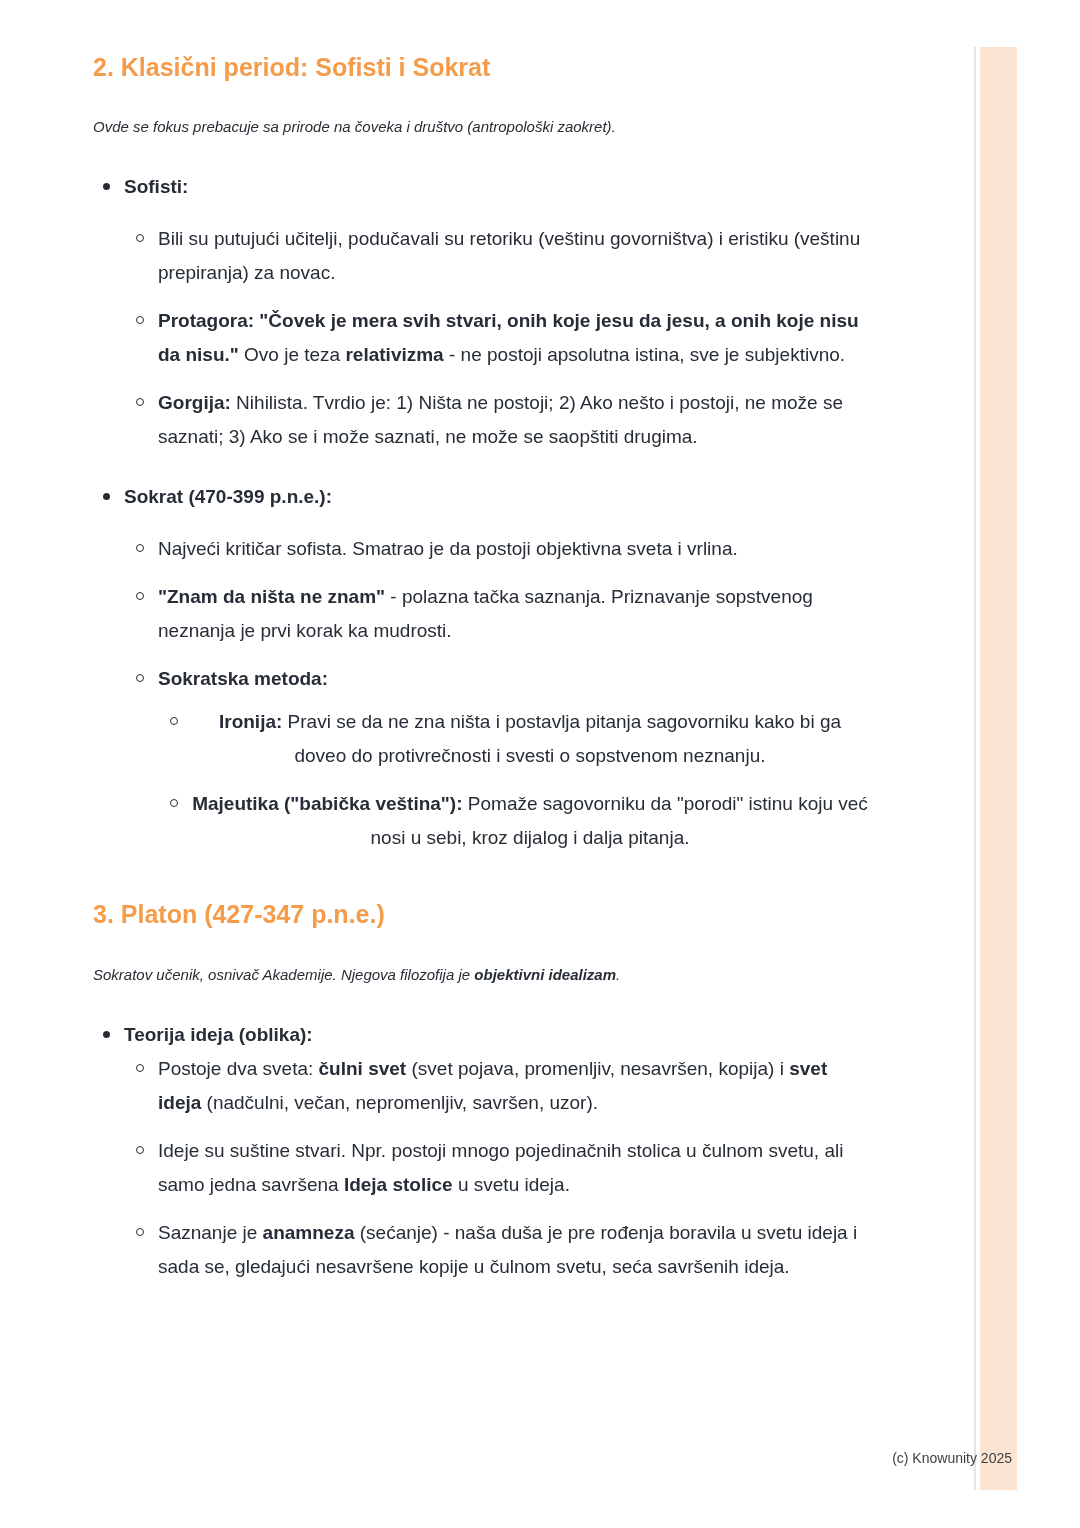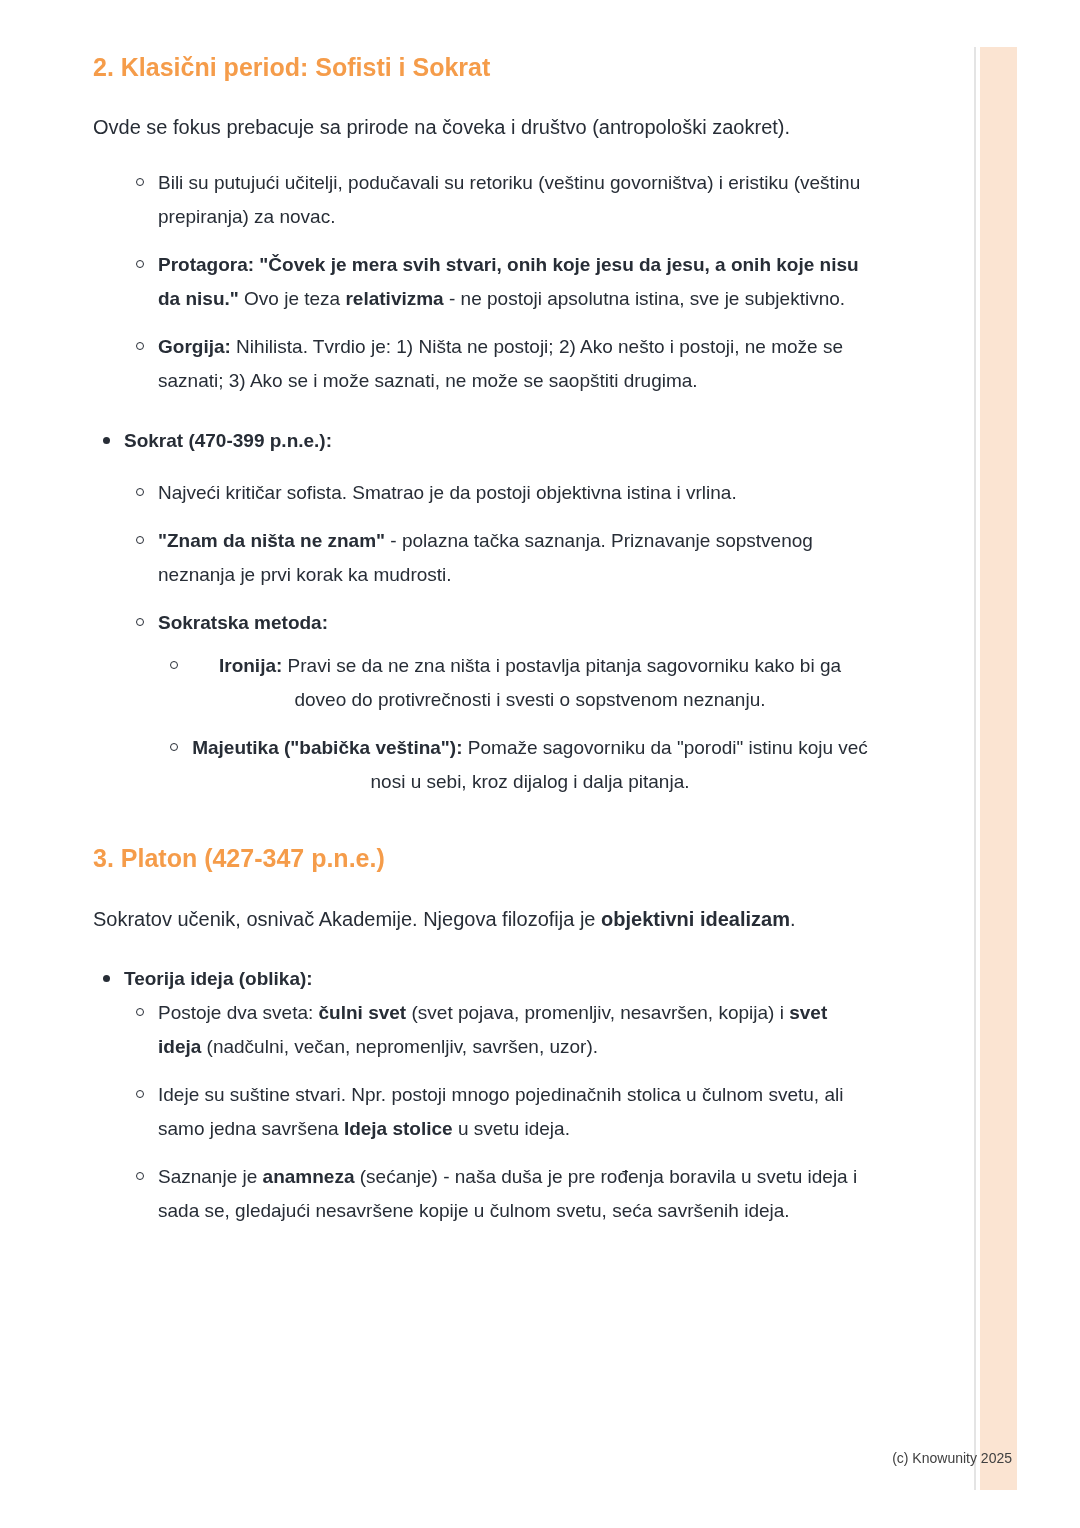--- a/index.html
+++ b/index.html
@@ -5,21 +5,21 @@
   html,body{margin:0;padding:0;}
   body{
     width:1080px;height:1528px;background:#ffffff;
     font-family:"Liberation Sans", sans-serif;
     color:#272d36;position:relative;overflow:hidden;
   }
   .page{position:relative;width:1080px;height:1528px;background:#fff;}
   .content{position:absolute;left:93px;top:52px;width:775px;}
   h2{font-size:25px;line-height:31px;font-weight:700;color:#f59c4a;margin:0 0 27px 0;}
   h2.second{margin:44px 0 28px 0;}
-  p.intro{font-size:20px;line-height:34px;margin:0 0 22px 0;}
+  p.intro{font-size:15px;line-height:34px;margin:0 0 22px 0;font-style:italic;}
   .li{display:flex;align-items:flex-start;font-size:19px;line-height:34px;margin:0 0 14px 0;}
   .li.group{margin:26px 0 18px 0;}
   .li.tight{margin-bottom:9px;}
   .li.last{margin-bottom:0;}
   .l1{padding-left:10px;}
   .l2{padding-left:43px;}
   .l3{padding-left:77px;text-align:center;}
   .mk{flex:0 0 auto;width:7px;height:7px;border-radius:50%;margin-right:14px;}
   .dot{background:#272d36;margin-top:13px;}
   .circ{border:1.5px solid #272d36;background:transparent;margin-top:12px;width:6px;height:6px;}
@@ -36,20 +36,24 @@
 
   <div class="side-line"></div>
   <div class="side-band"></div>
 
   <div class="content">
 
     <h2 class="first">2. Klasični period: Sofisti i Sokrat</h2>
 
     <p class="intro">Ovde se fokus prebacuje sa prirode na čoveka i društvo (antropološki zaokret).</p>
 
+    <div class="li l1 group">
+      <span class="mk dot"></span>
+      <div class="tx"><span class="b">Sofisti:</span></div>
+    </div>
 
     <div class="li l2">
       <span class="mk circ"></span>
       <div class="tx"><span>Bili su putujući učitelji, podučavali su retoriku (veštinu govorništva) i eristiku (veštinu prepiranja) za novac.</span></div>
     </div>
 
     <div class="li l2">
       <span class="mk circ"></span>
       <div class="tx"><span class="b">Protagora: "Čovek je mera svih stvari, onih koje jesu da jesu, a onih koje nisu da nisu."</span><span> Ovo je teza </span><span class="b">relativizma</span><span> - ne postoji apsolutna istina, sve je subjektivno.</span></div>
     </div>
@@ -59,21 +63,21 @@
       <div class="tx"><span class="b">Gorgija:</span><span> Nihilista. Tvrdio je: 1) Ništa ne postoji; 2) Ako nešto i postoji, ne može se saznati; 3) Ako se i može saznati, ne može se saopštiti drugima.</span></div>
     </div>
 
     <div class="li l1 group">
       <span class="mk dot"></span>
       <div class="tx"><span class="b">Sokrat (470-399 p.n.e.):</span></div>
     </div>
 
     <div class="li l2">
       <span class="mk circ"></span>
-      <div class="tx"><span>Najveći kritičar sofista. Smatrao je da postoji objektivna istina i vrlina.</span></div>
+      <div class="tx"><span>Najveći kritičar sofista. Smatrao je da postoji objektivna sveta i vrlina.</span></div>
     </div>
 
 
     <div class="li l2">
       <span class="mk circ"></span>
       <div class="tx"><span class="b">"Znam da ništa ne znam"</span><span> - polazna tačka saznanja. Priznavanje sopstvenog neznanja je prvi korak ka mudrosti.</span></div>
     </div>
 
     <div class="li l2 tight">
       <span class="mk circ"></span>

